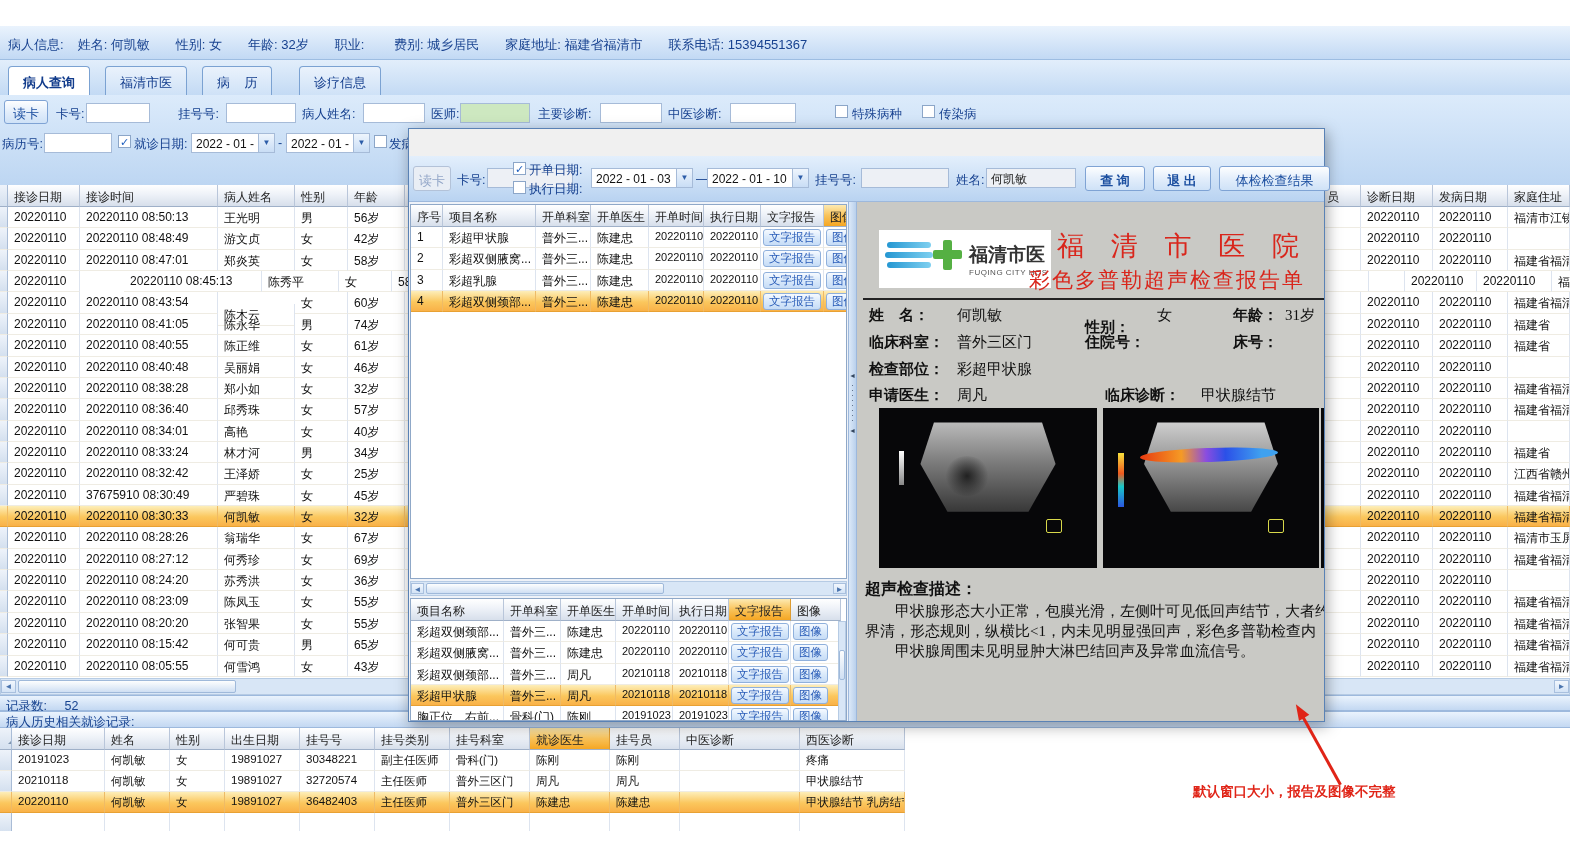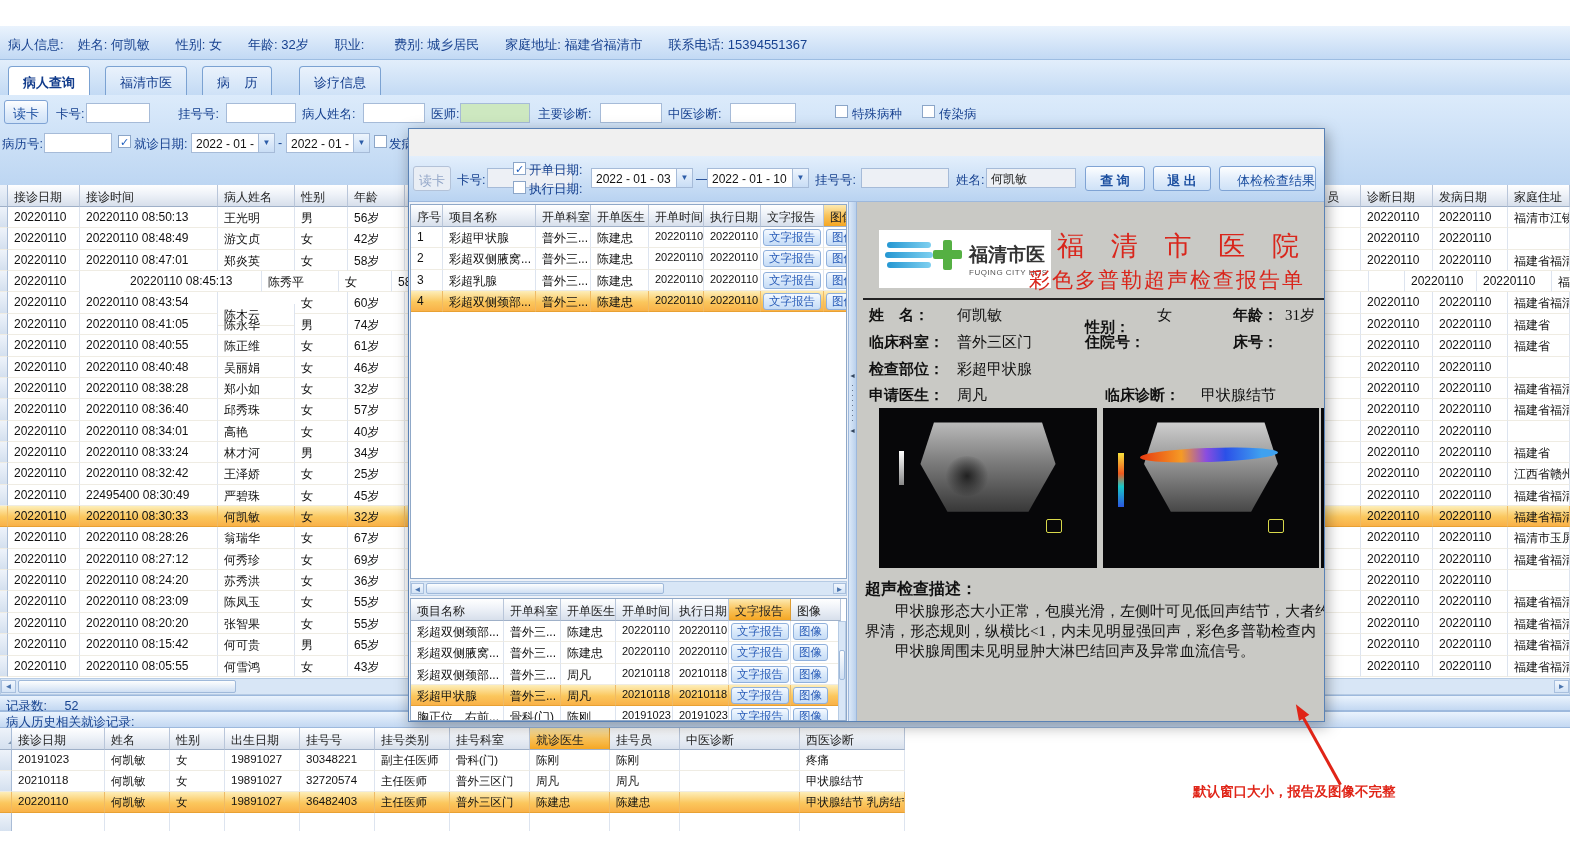--- a/index.html
+++ b/index.html
@@ -291,21 +291,21 @@
           <div class="mc" style="width: 57px; height: 21.36px;">25岁</div>
           <div class="mc" style="width: 920px; height: 21.36px;"></div>
           <div class="mc" style="width: 36px; height: 21.36px;"></div>
           <div class="mc" style="width: 72px; height: 21.36px;">20220110</div>
           <div class="mc" style="width: 75px; height: 21.36px;">20220110</div>
           <div class="mc" style="width: 62px; height: 21.36px;">江西省赣州市</div>
         </div>
         <div class="mrow" style="height: 21.36px;">
           <div class="mc selcell" style="width: 8px; height: 21.36px;"></div>
           <div class="mc" style="width: 72px; height: 21.36px;">20220110</div>
-          <div class="mc" style="width: 138px; height: 21.36px;">22495400 08:30:49</div>
+          <div class="mc" style="width: 138px; height: 21.36px;">37675910 08:30:49</div>
           <div class="mc" style="width: 77px; height: 21.36px;">严碧珠</div>
           <div class="mc" style="width: 53px; height: 21.36px;">女</div>
           <div class="mc" style="width: 57px; height: 21.36px;">45岁</div>
           <div class="mc" style="width: 920px; height: 21.36px;"></div>
           <div class="mc" style="width: 36px; height: 21.36px;"></div>
           <div class="mc" style="width: 72px; height: 21.36px;">20220110</div>
           <div class="mc" style="width: 75px; height: 21.36px;">20220110</div>
           <div class="mc" style="width: 62px; height: 21.36px;">福建省福清市</div>
         </div>
         <div class="mrow hl" style="height: 21.36px;">
@@ -517,21 +517,21 @@
       <span class="lbl" style="left:120px;top:25px;">执行日期:</span>
       <div class="combo" style="left:182px;top:12px;width:102px;"><span>2022 - 01 - 03</span><span class="ca">▼</span></div>
       <span class="lbl" style="left:287px;top:16px;">—</span>
       <div class="combo" style="left:298px;top:12px;width:102px;"><span>2022 - 01 - 10</span><span class="ca">▼</span></div>
       <span class="lbl" style="left:406px;top:16px;">挂号号:</span>
       <div class="inp gray" style="left:452px;top:12px;width:88px;"></div>
       <span class="lbl" style="left:547px;top:16px;">姓名:</span>
       <div class="inp gray" style="left:577px;top:12px;width:90px;">何凯敏</div>
       <div class="btn" style="left:676px;top:10px;width:60px;height:25px;padding-top:5px;font-weight:bold;">查 询</div>
       <div class="btn" style="left:744px;top:10px;width:58px;height:25px;padding-top:5px;font-weight:bold;">退 出</div>
-      <div class="btn" style="left:810px;top:10px;width:97px;height:25px;padding-top:5px;text-align:right;">体检检查结果</div>
+      <div class="btn" style="left:810px;top:10px;width:111px;height:25px;padding-top:5px;">体检检查结果</div>
     </div>
     <div class="dcontent">
 
       <div class="grid" style="left:1px;top:2px;width:437px;height:375px;">
         <div class="mhead" id="ughead">
             <div class="mhc" style="width: 32px;">序号</div>
             <div class="mhc" style="width: 93px;">项目名称</div>
             <div class="mhc" style="width: 55px;">开单科室</div>
             <div class="mhc" style="width: 58px;">开单医生</div>
             <div class="mhc" style="width: 55px;">开单时间</div>

